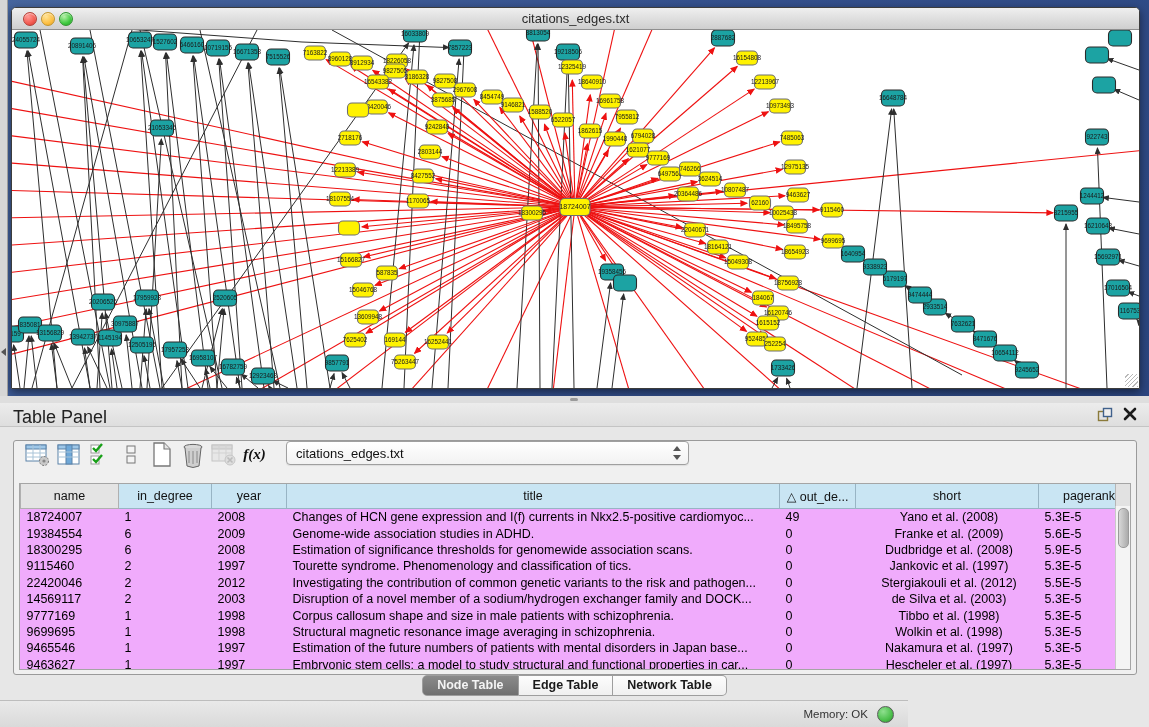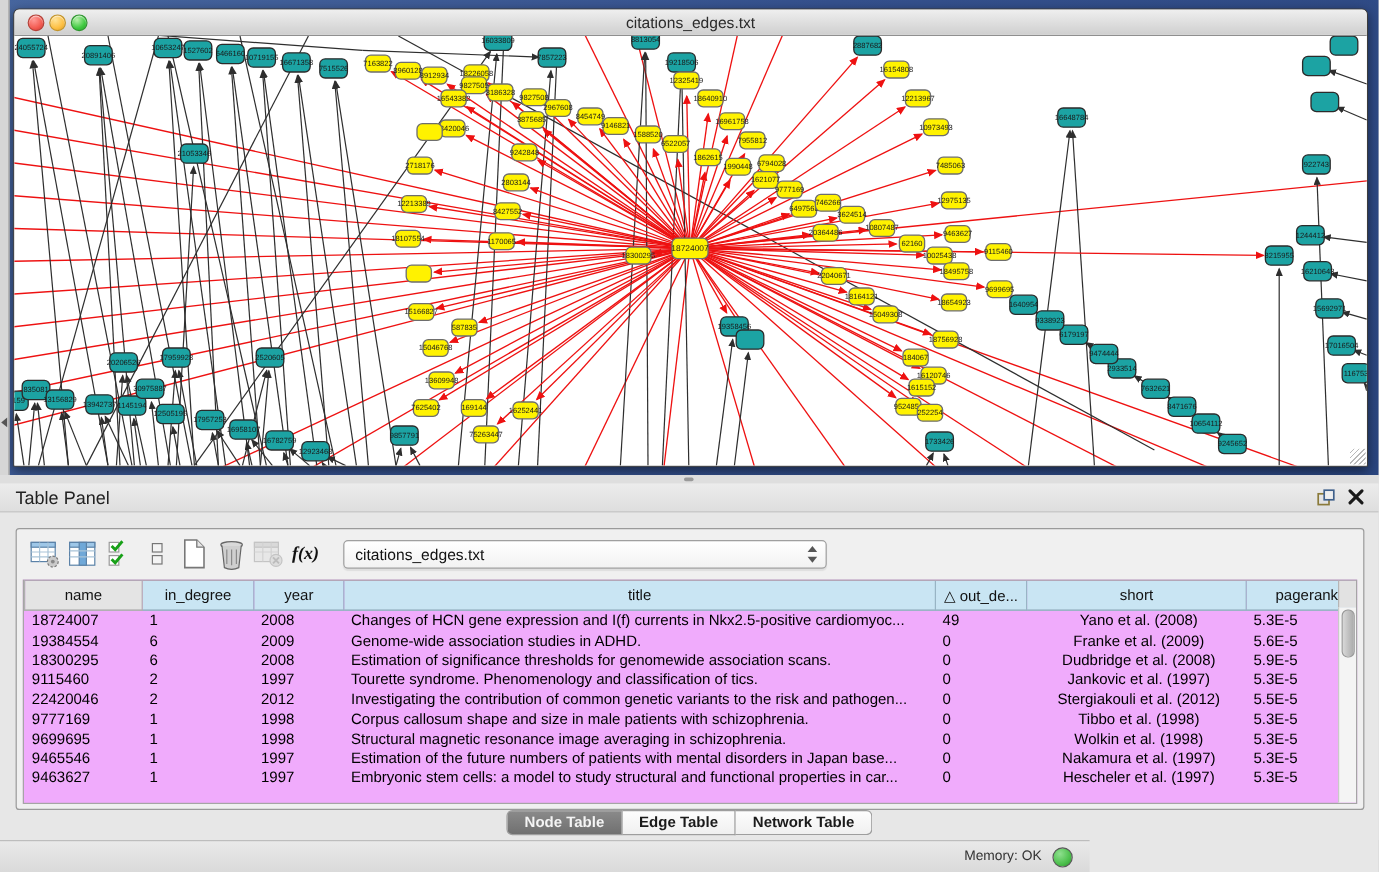--- a/index.html
+++ b/index.html
@@ -26,29 +26,29 @@
     background:repeating-linear-gradient(135deg,transparent 0 2px,#b9b9b9 2px 3px);}
 
   
   .bottom{position:absolute;left:0;top:396px;width:1149px;height:304px;background:#e7e7e7;}
   .splitter{position:absolute;left:0;top:0;width:100%;height:7px;background:#dedede;}
   .splitter .dot{position:absolute;left:570px;top:2px;width:8px;height:3px;border-radius:2px;background:#9a9a9a;}
 
   
   .panel-hd{position:absolute;left:0;top:7px;width:100%;height:23px;
     background:linear-gradient(#ececec,#dedede);border-bottom:1px solid #c4c4c4;}
-  .panel-hd .ttl{position:absolute;left:13px;top:4px;font-size:15px;color:#222;}
+  .panel-hd .ttl{position:absolute;left:13px;top:4px;font-size:18px;color:#222;}
   .panel-hd .hd-ic{position:absolute;top:4px;cursor:default;}
   .panel-hd .float{right:36px;}
   .panel-hd .close{right:12px;}
 
   
   .inner{position:absolute;left:13px;right:12px;top:44px;height:233px;
     background:#f0f0f0;border:1px solid #9a9a9a;border-radius:3px;}
-  .toolbar{position:absolute;left:0;top:0;right:0;height:42px;display:flex;align-items:center;padding-left:10px;gap:4px;}
+  .toolbar{position:absolute;left:0;top:0;right:0;height:42px;display:flex;padding-left:10px;gap:4px;}
   .tbtn{width:27px;height:27px;display:flex;align-items:center;justify-content:center;border-radius:3px;}
   .fx{font-family:"Liberation Serif",serif;font-style:italic;font-weight:bold;font-size:15px;color:#111;}
   .combo{margin-left:14px;width:392px;height:22px;background:linear-gradient(#ffffff,#f2f2f2);
     border:1px solid #9f9f9f;border-radius:4px;display:flex;align-items:center;position:relative;
     font-size:13px;color:#111;padding-left:9px;box-shadow:0 1px 1px rgba(0,0,0,.08);}
   .combo .steppers{position:absolute;right:6px;top:2px;width:11px;height:18px;}
   .combo .up{position:absolute;left:2px;top:2px;width:0;height:0;border-left:4px solid transparent;border-right:4px solid transparent;border-bottom:5px solid #555;}
   .combo .dn{position:absolute;left:2px;bottom:2px;width:0;height:0;border-left:4px solid transparent;border-right:4px solid transparent;border-top:5px solid #555;}
 
   
@@ -671,20 +671,29 @@
               <tr>
                 <td class="c0">22420046</td>
                 <td class="c1">2</td>
                 <td class="c2">2012</td>
                 <td class="c3">Investigating the contribution of common genetic variants to the risk and pathogen...</td>
                 <td class="c4">0</td>
                 <td class="c5 ctr">Stergiakouli et al. (2012)</td>
                 <td class="c6">5.5E-5</td>
               </tr>
               <tr>
+                <td class="c0">14569117</td>
+                <td class="c1">2</td>
+                <td class="c2">2003</td>
+                <td class="c3">Disruption of a novel member of a sodium/hydrogen exchanger family and DOCK...</td>
+                <td class="c4">0</td>
+                <td class="c5 ctr">de Silva et al. (2003)</td>
+                <td class="c6">5.3E-5</td>
+              </tr>
+              <tr>
                 <td class="c0">9777169</td>
                 <td class="c1">1</td>
                 <td class="c2">1998</td>
                 <td class="c3">Corpus callosum shape and size in male patients with schizophrenia.</td>
                 <td class="c4">0</td>
                 <td class="c5 ctr">Tibbo et al. (1998)</td>
                 <td class="c6">5.3E-5</td>
               </tr>
               <tr>
                 <td class="c0">9699695</td>

